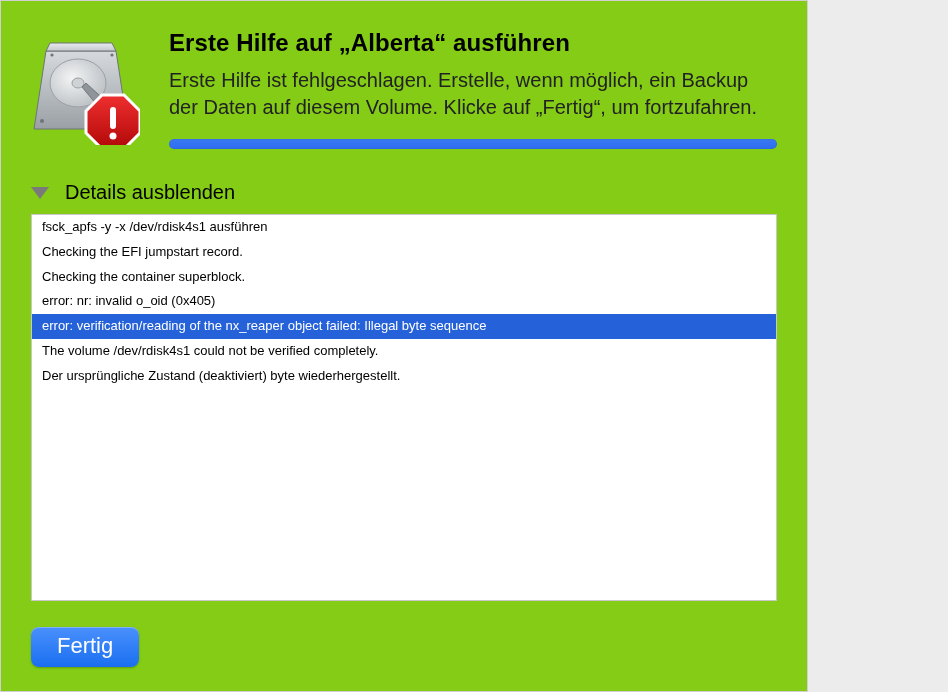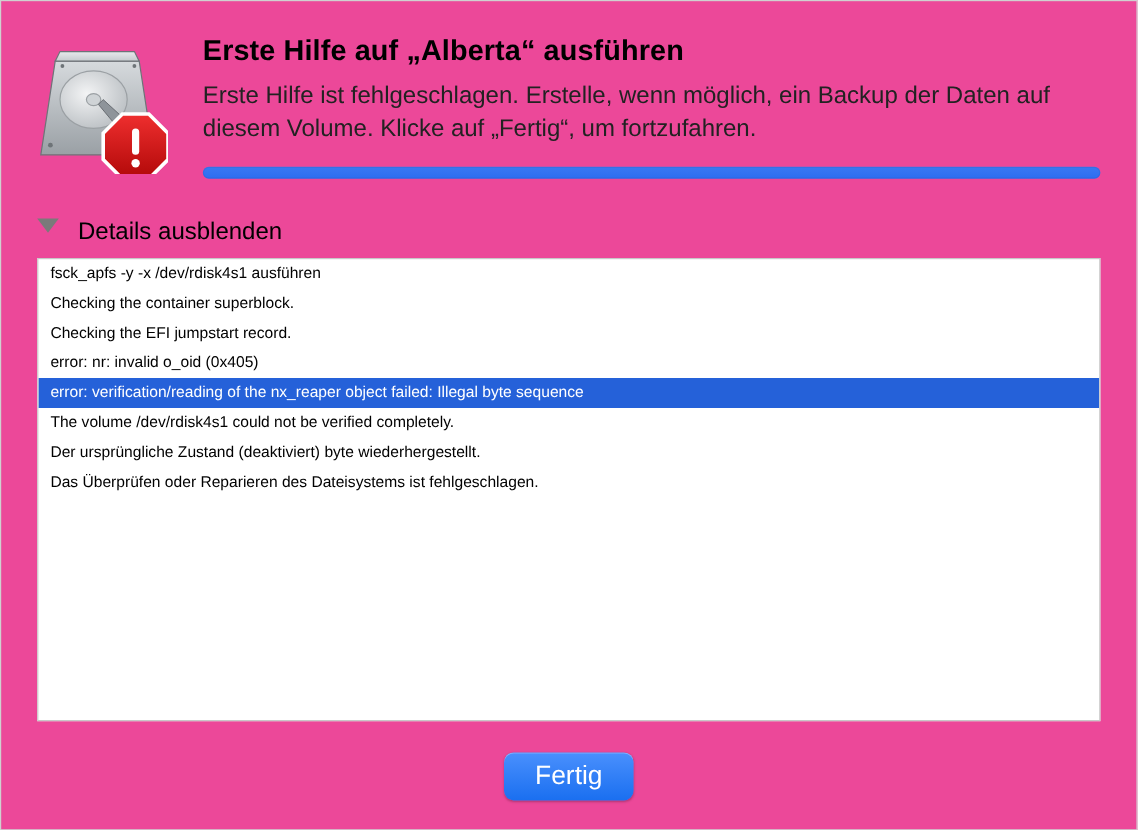--- a/index.html
+++ b/index.html
@@ -8,23 +8,23 @@
     width: 948px;
     height: 692px;
     background: #ececec;
     font-family: -apple-system, "Helvetica Neue", Arial, sans-serif;
     color: #000;
     box-sizing: border-box;
   }
   *, *::before, *::after { box-sizing: inherit; }
 
   .sheet {
-    width: 948px;
+    width: 808px;
     height: 692px;
-    background: #ec4899;
+    background: #84cc16;
     padding: 28px 30px 24px 30px;
     display: flex;
     flex-direction: column;
     border: 1px solid #d0d0d0;
   }
 
   .header {
     display: flex;
     flex-direction: row;
     gap: 28px;
@@ -63,21 +63,21 @@
     height: 10px;
     width: 100%;
     border-radius: 5px;
     background: linear-gradient(#3a78f2, #2d6df0);
     box-shadow: inset 0 0 0 1px rgba(0,0,0,0.05);
   }
 
   .details-toggle {
     margin-top: 32px;
     display: flex;
-    align-items: flex-start;
+    align-items: center;
     gap: 16px;
     cursor: pointer;
     user-select: none;
   }
   .triangle {
     width: 0; height: 0;
     border-left: 9px solid transparent;
     border-right: 9px solid transparent;
     border-top: 12px solid #7a7a7a;
   }
@@ -98,21 +98,21 @@
     padding: 2px 10px;
     white-space: nowrap;
   }
   .log-line.selected {
     background: #2561d9;
     color: #fff;
   }
 
   .footer {
     display: flex;
-    justify-content: center;
+    justify-content: flex-start;
     padding-top: 26px;
   }
 
   .btn {
     font-size: 22px;
     color: #fff;
     background: linear-gradient(#4a90fd, #1a6ff0);
     border: none;
     border-radius: 8px;
     padding: 6px 26px 8px 26px;
@@ -180,26 +180,25 @@
     </div>
   </div>
 
   <div class="details-toggle">
     <span class="triangle"></span>
     <span class="details-label">Details ausblenden</span>
   </div>
 
   <div class="log" id="log">
       <div class="log-line">fsck_apfs -y -x /dev/rdisk4s1 ausführen</div>
+      <div class="log-line">Checking the EFI jumpstart record.</div>
       <div class="log-line">Checking the container superblock.</div>
-      <div class="log-line">Checking the EFI jumpstart record.</div>
       <div class="log-line">error: nr: invalid o_oid (0x405)</div>
       <div class="log-line selected">error: verification/reading of the nx_reaper object failed: Illegal byte sequence</div>
       <div class="log-line">The volume /dev/rdisk4s1 could not be verified completely.</div>
       <div class="log-line">Der ursprüngliche Zustand (deaktiviert) byte wiederhergestellt.</div>
-      <div class="log-line">Das Überprüfen oder Reparieren des Dateisystems ist fehlgeschlagen.</div>
     </div>
 
   <div class="footer">
     <button class="btn">Fertig</button>
   </div>
 
 </div>
 
 </body></html>

